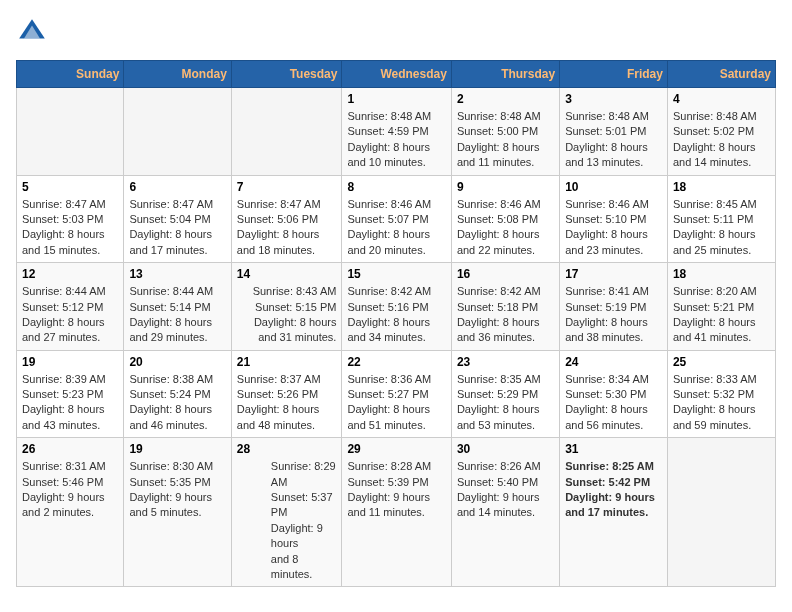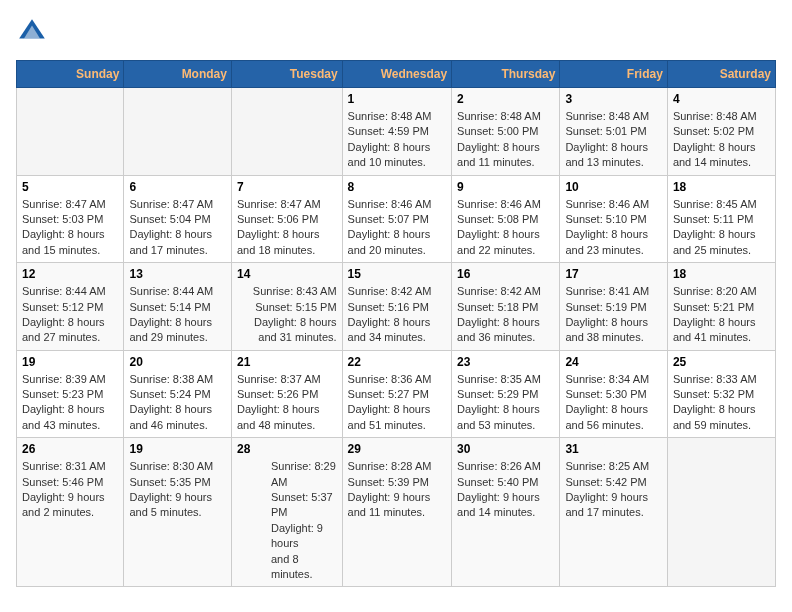--- a/index.html
+++ b/index.html
@@ -347,21 +347,21 @@
         </td>
         <td>
           <span class="day-number">30</span>
           <div class="day-info" style="white-space: pre-line;">Sunrise: 8:26 AM
 Sunset: 5:40 PM
 Daylight: 9 hours
 and 14 minutes.</div>
         </td>
         <td>
           <span class="day-number">31</span>
-          <div class="day-info" style="white-space: pre-line;">Sunrise: 8:25 AM
+          <div class="day-info" style="white-space: pre-line; font-weight: bold;">Sunrise: 8:25 AM
 Sunset: 5:42 PM
 Daylight: 9 hours
 and 17 minutes.</div>
         </td>
         <td class="empty-cell"></td>
       </tr>
     </tbody>
 </table>
 
 </body></html>

